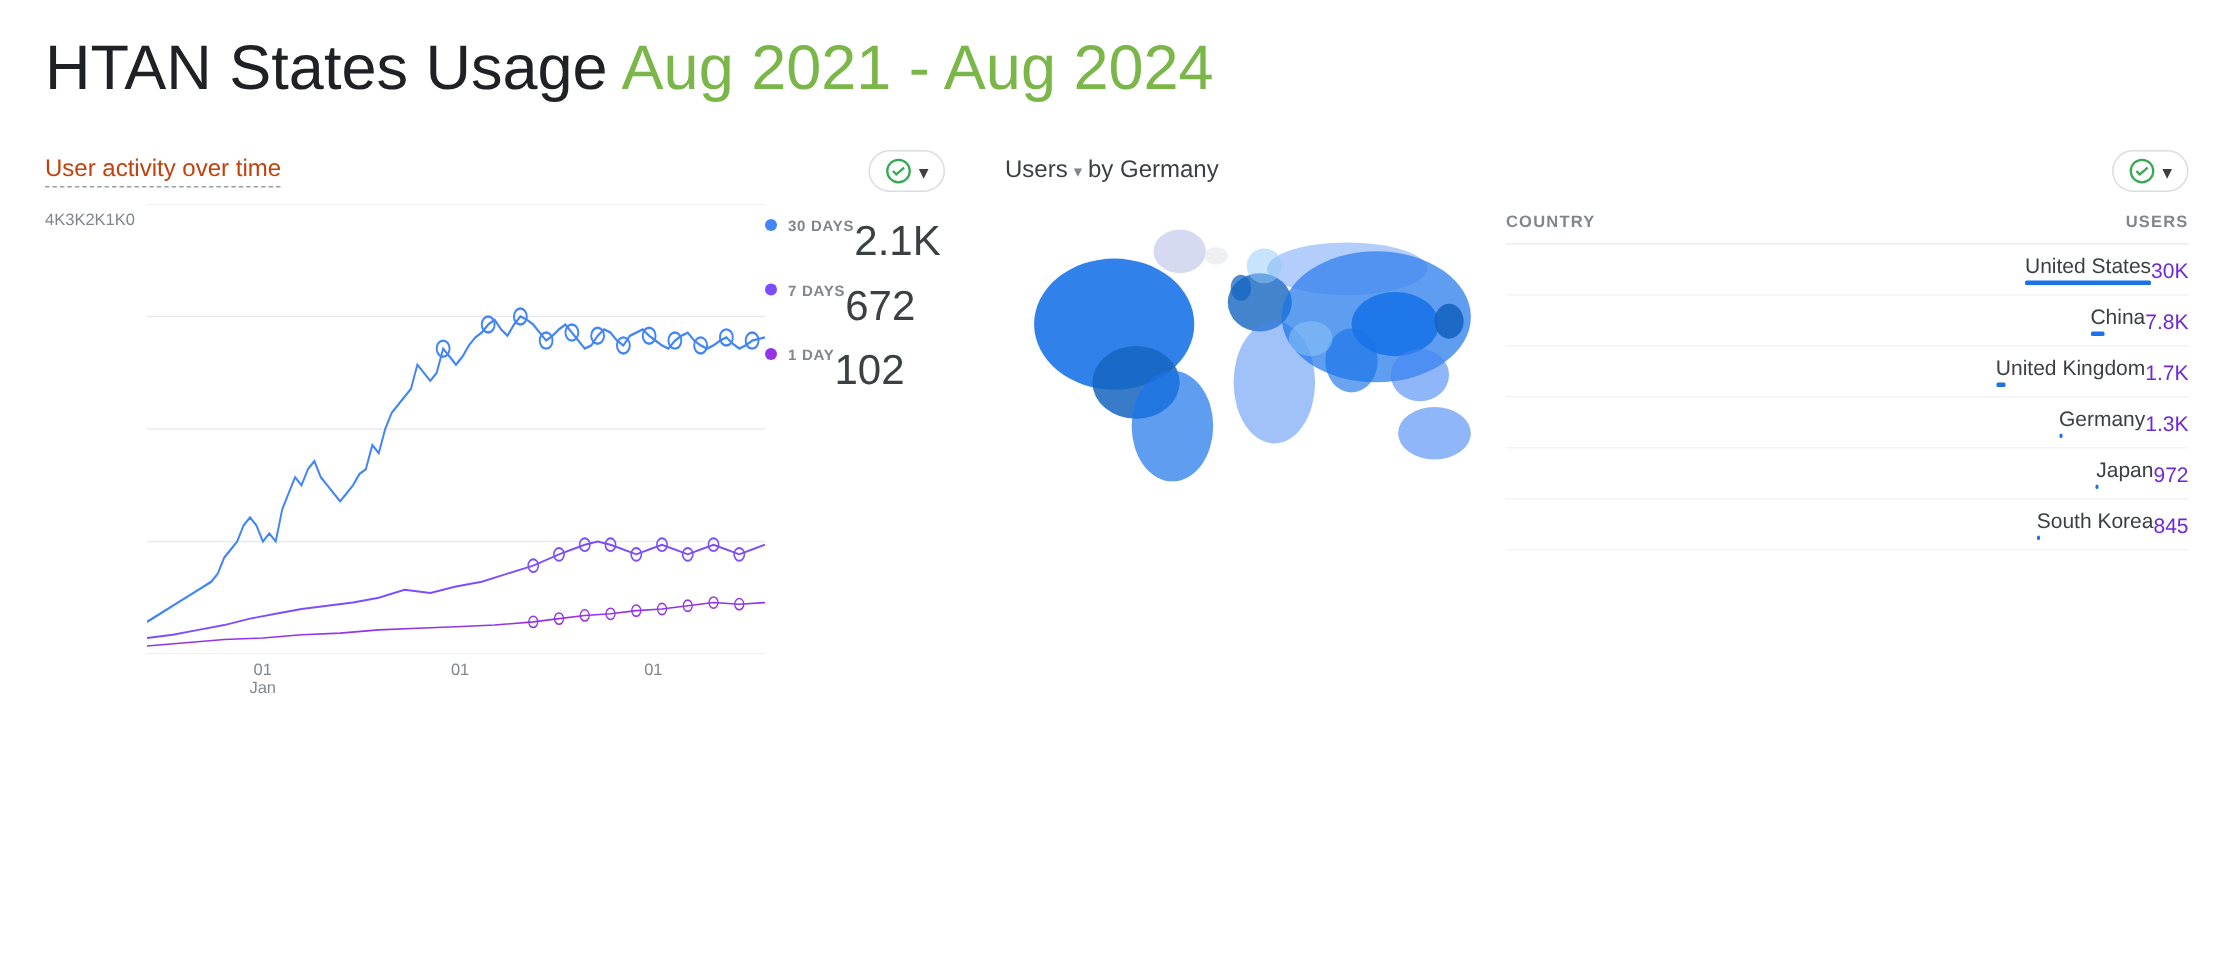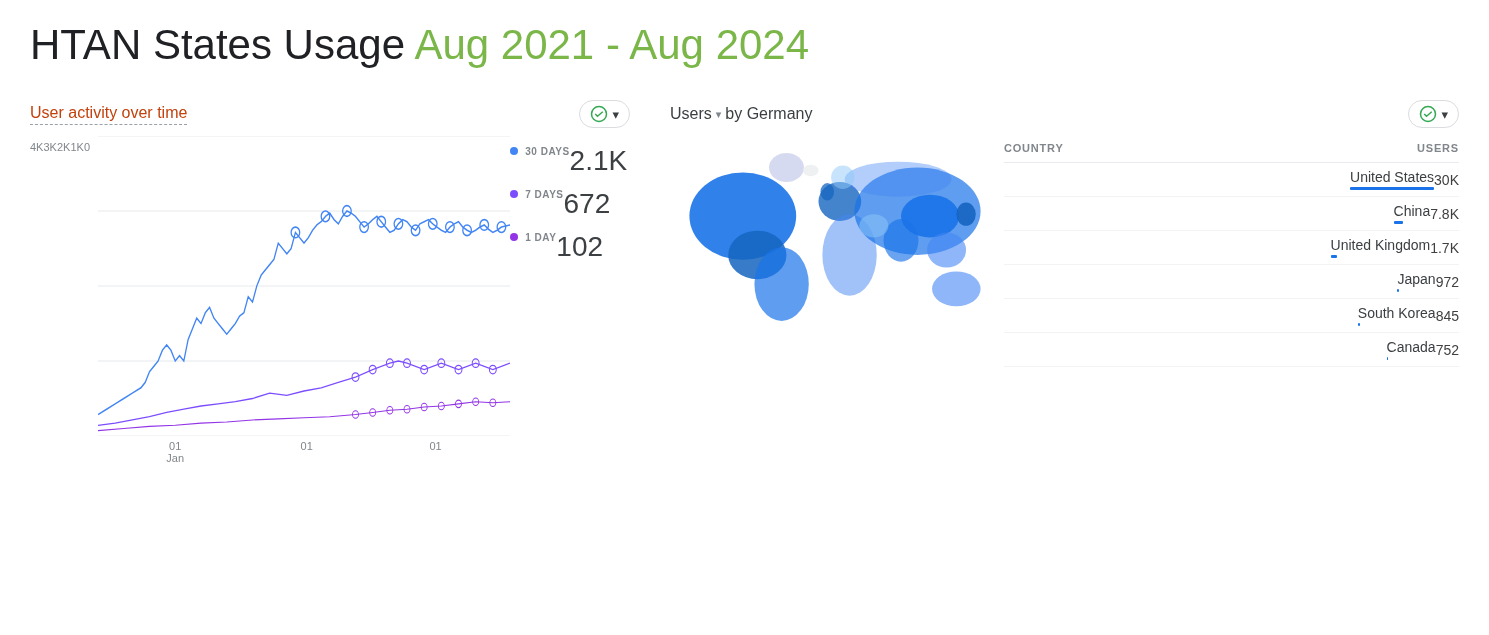--- a/index.html
+++ b/index.html
@@ -188,21 +188,21 @@
       align-items: center;
     }
 
     .country-name {
       font-size: 14px;
       color: #3c4043;
     }
 
     .country-users {
       font-size: 14px;
-      color: #404040;
+      color: #6d28d9;
       text-align: right;
     }
 
     .country-bar {
       height: 3px;
       background: #1a73e8;
       margin-top: 2px;
       border-radius: 1px;
     }
 
@@ -437,37 +437,37 @@
     </div>
             <div class="table-row">
       <div>
         <div class="country-name">United Kingdom</div>
         <div class="country-bar" style="width:6%; max-width:120px;"></div>
       </div>
       <div class="country-users">1.7K</div>
     </div>
             <div class="table-row">
       <div>
+        <div class="country-name">Germany</div>
+        <div class="country-bar" style="width:4.5%; max-width:120px;"></div>
+      </div>
+      <div class="country-users">1.3K</div>
+    </div>
+            <div class="table-row">
+      <div>
         <div class="country-name">Japan</div>
         <div class="country-bar" style="width:3.2%; max-width:120px;"></div>
       </div>
       <div class="country-users">972</div>
     </div>
             <div class="table-row">
       <div>
         <div class="country-name">South Korea</div>
         <div class="country-bar" style="width:2.8%; max-width:120px;"></div>
       </div>
       <div class="country-users">845</div>
     </div>
-            <div class="table-row">
-      <div>
-        <div class="country-name">Canada</div>
-        <div class="country-bar" style="width:2.5%; max-width:120px;"></div>
-      </div>
-      <div class="country-users">752</div>
-    </div>
           </div>
       </div>
     </div>
   </div>
 
 </div>
 
 </body></html>

